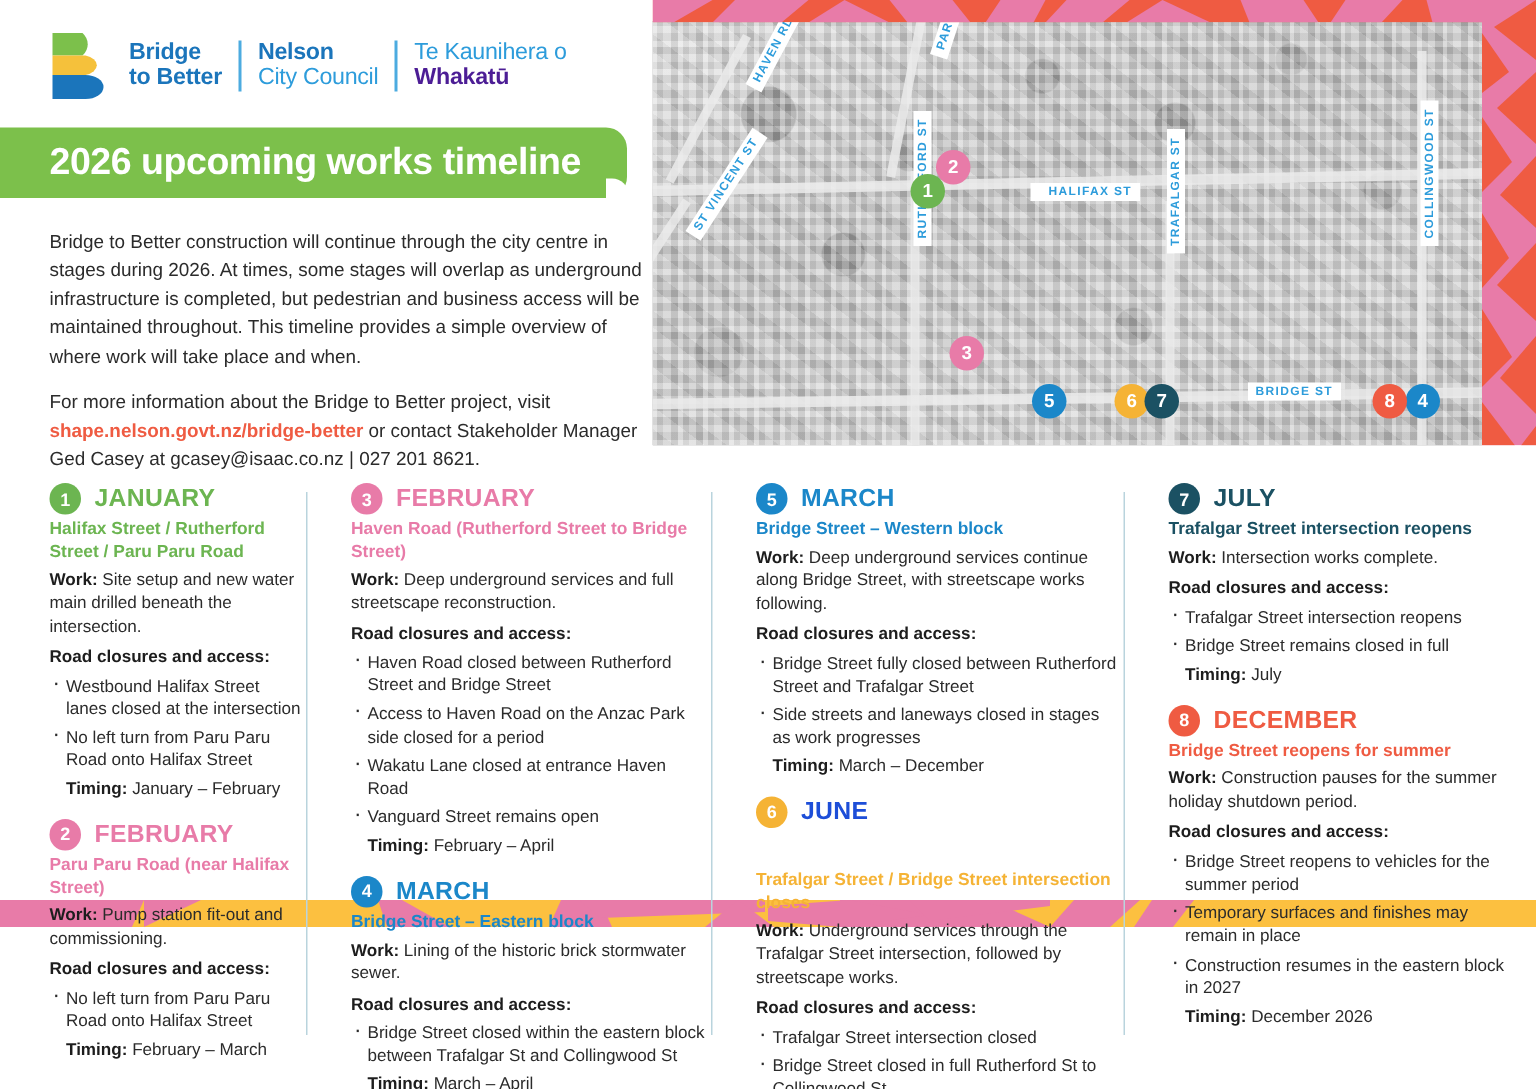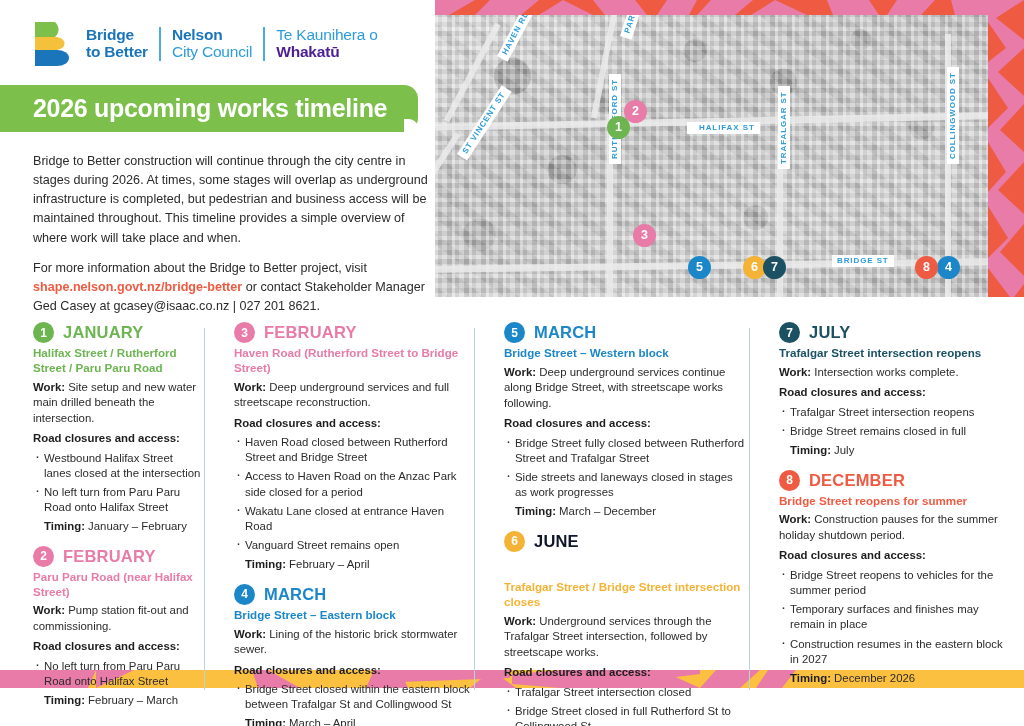--- a/index.html
+++ b/index.html
@@ -4,21 +4,21 @@
 <style>
   * { box-sizing: border-box; margin: 0; padding: 0; }
   html, body {
     width: 1024px; height: 726px;
     background: #ffffff;
     font-family: "Liberation Sans", sans-serif;
     overflow: hidden;
   }
   #page {
     position: relative;
-    width: 1024px; height: 688px;
+    width: 1024px; height: 618px;
     background: #ffffff;
   }
 
   
   #logo-block {
     position: absolute; left: 33px; top: 21px;
     display: flex; align-items: center; gap: 11px;
   }
   .logo-mark { width: 42px; height: 46px; display:block; }
   .logo-text {
@@ -398,21 +398,21 @@
               <ul class="bullets">
                 <li>Bridge Street fully closed between Rutherford Street and Trafalgar Street</li>
                 <li>Side streets and laneways closed in stages as work progresses</li>
               </ul>
               <div class="timing"><b>Timing:</b> March – December</div>
             </div>
           </div>
           <div class="stage">
             <div class="stage-head">
               <div class="badge" style="background: rgb(245, 179, 53);">6</div>
-              <div class="month" style="color: #0f172a;">JUNE</div>
+              <div class="month" style="color: #1d4ed8;">JUNE</div>
             </div>
             <div class="loc" style="color: rgb(245, 179, 53); margin-top: 28px;">Trafalgar Street / Bridge Street intersection closes</div>
             <div class="body">
               <div class="work"><b>Work:</b> Underground services through the Trafalgar Street intersection, followed by streetscape works.</div>
               <div class="rca">Road closures and access:</div>
               <ul class="bullets">
                 <li>Trafalgar Street intersection closed</li>
                 <li>Bridge Street closed in full Rutherford St to Collingwood St</li>
               </ul>
               <div class="timing"><b>Timing:</b> June – July</div>

